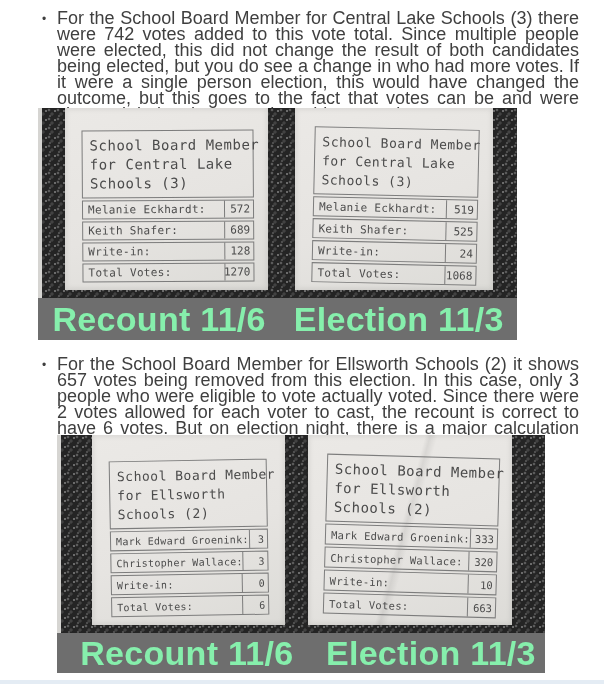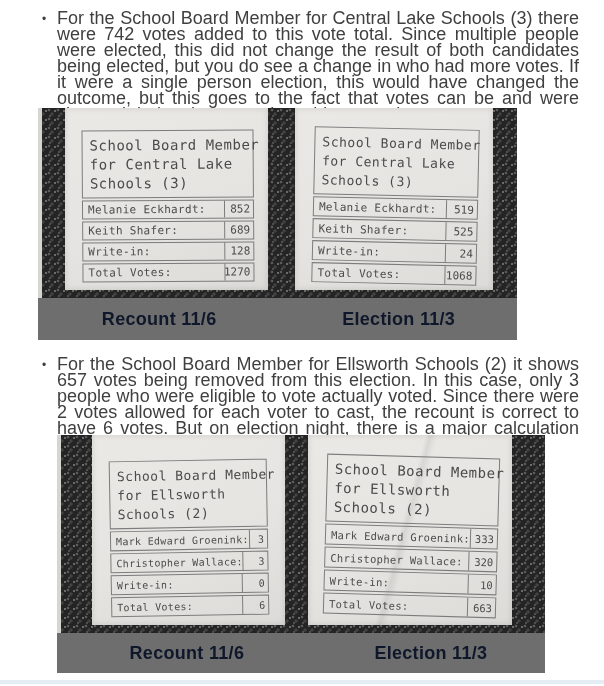--- a/index.html
+++ b/index.html
@@ -83,21 +83,21 @@
   .tape-2b .tape-row{height:21px;font-size:10.5px;}
   .tape-1a .val{width:29px;}
   .tape-1b .val{width:31px;}
   .tape-2a .val{width:26px;}
   .tape-2b .val{width:28px;}
   
   .caption-bar{display:flex;background:var(--caption-bar);}
   .figure-1 .caption-bar{height:42px;}
   .figure-2 .caption-bar{height:40px;}
   .caption-half{display:flex;align-items:center;justify-content:center;
-    color:#0f172a;font-size:18px;font-weight:700;letter-spacing:.3px;margin-left:10px;}
+    color:#86efac;font-size:34px;font-weight:700;letter-spacing:.3px;margin-left:10px;}
   .figure-1 .caption-left{width:232px;}
   .figure-1 .caption-right{width:247px;}
   .figure-2 .caption-left{width:250px;}
   .figure-2 .caption-right{width:238px;}
   
   .bottom-line{position:absolute;left:0;right:0;top:680px;height:4px;background:var(--bottom-line);}
 </style>
 </head>
 <body>
 
@@ -114,21 +114,21 @@
         <div class="edge-sliver"></div>
         <div class="paper">
           <div class="tape tape-1a">
             <div class="tape-head">
               <div>School Board Member</div>
               <div>for Central Lake</div>
               <div>Schools (3)</div>
             </div>
             <div class="tape-row">
               <span class="lbl">Melanie Eckhardt:</span>
-              <span class="val">852</span>
+              <span class="val">572</span>
             </div>
             <div class="tape-row">
               <span class="lbl">Keith Shafer:</span>
               <span class="val">689</span>
             </div>
             <div class="tape-row">
               <span class="lbl">Write-in:</span>
               <span class="val">128</span>
             </div>
             <div class="tape-row">

